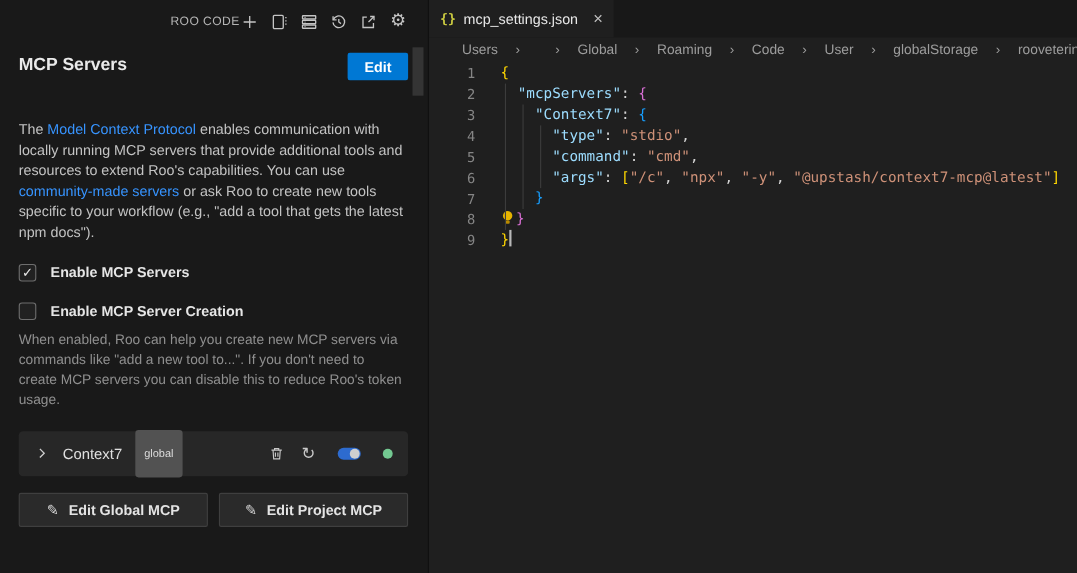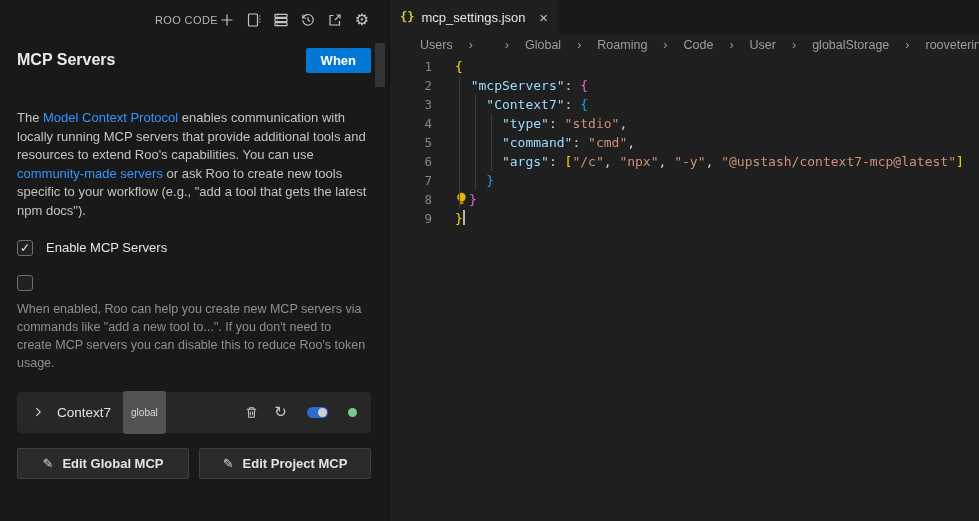--- a/index.html
+++ b/index.html
@@ -21,21 +21,21 @@
   .page-title { font-size:16px; font-weight:bold; color:#eaeaea; }
   .done-btn { border:none; color:#ffffff; font-size:13px; font-weight:600; padding:5px 15px;
               border-radius:2px; cursor:pointer; font-family:inherit; }
 
   .intro { margin-top:35px; font-size:13px; line-height:18.6px; color:#c3c3c3; width:356px; }
   .intro .link { cursor:pointer; }
 
   .check-row { display:flex; align-items:center; gap:13px; margin-top:19px; }
   .checkbox { width:16px; height:16px; border:1px solid #6e6e6e; border-radius:3px; background:#212121;
               color:#e8e8e8; font-size:12px; line-height:14px; text-align:center; cursor:pointer; }
-  .check-label { font-size:13px; font-weight:normal; color:#e6e6e6; }
+  .check-label { font-size:13px; font-weight:bold; color:#e6e6e6; }
   .check-desc { margin-top:9px; font-size:12.5px; line-height:18px; color:#8f8f8f; width:350px; }
 
   .server-row { margin-top:20px; height:41px; background:#272727; border-radius:4px;
                 display:flex; align-items:center; padding:0 14px; gap:12px; }
   .chev { width:14px; height:14px; display:flex; align-items:center; cursor:pointer; }
   .chev svg { stroke:#cccccc; fill:none; stroke-width:1.4; }
   .server-name { font-size:13.5px; color:#e0e0e0; }
   .badge { font-size:10px; color:#dcdcdc; padding:16px 8px; border-radius:3px; }
   .row-icon { width:17px; height:17px; display:flex; align-items:center; justify-content:center;
               color:#c8c8c8; font-size:15px; cursor:pointer; }
@@ -119,32 +119,33 @@
             <path d="M9.5 3H13v3.5"></path>
             <path d="M12.8 3.2L8 8"></path>
           </svg>
       </span>
       <span class="tb-icon">⚙</span>
     </span>
   </div>
 
   <div class="title-row">
     <span class="page-title">MCP Servers</span>
-    <button class="done-btn" style="background: rgb(0, 120, 212);">When</button>
+    <button class="done-btn" style="background: rgb(0, 120, 212);">Edit</button>
   </div>
 
   <div class="intro"><span>The </span><span class="link" style="color: rgb(55, 148, 255);">Model Context Protocol</span><span> enables communication with locally running MCP servers that provide additional tools and resources to extend Roo's capabilities. You can use </span><span class="link" style="color: rgb(55, 148, 255);">community-made servers</span><span> or ask Roo to create new tools specific to your workflow (e.g., "add a tool that gets the latest npm docs").</span></div>
 
   <div class="check-row">
     <span class="checkbox">✓</span>
     <span class="check-label">Enable MCP Servers</span>
   </div>
 
   <div class="check-row">
     <span class="checkbox"></span>
+    <span class="check-label">Enable MCP Server Creation</span>
   </div>
   <div class="check-desc">When enabled, Roo can help you create new MCP servers via commands like "add a new tool to...". If you don't need to create MCP servers you can disable this to reduce Roo's token usage.</div>
 
   <div class="server-row">
     <span class="chev">
       <svg width="14" height="14" viewBox="0 0 16 16">
           <path d="M6 3.5L10.5 8L6 12.5"></path>
         </svg>
     </span>
     <span class="server-name">Context7</span>

